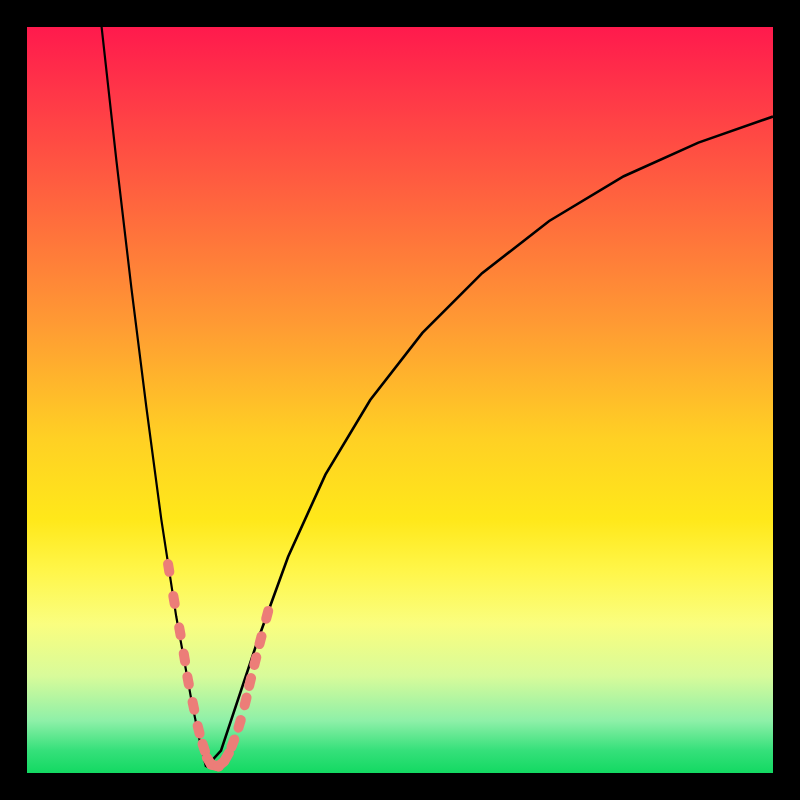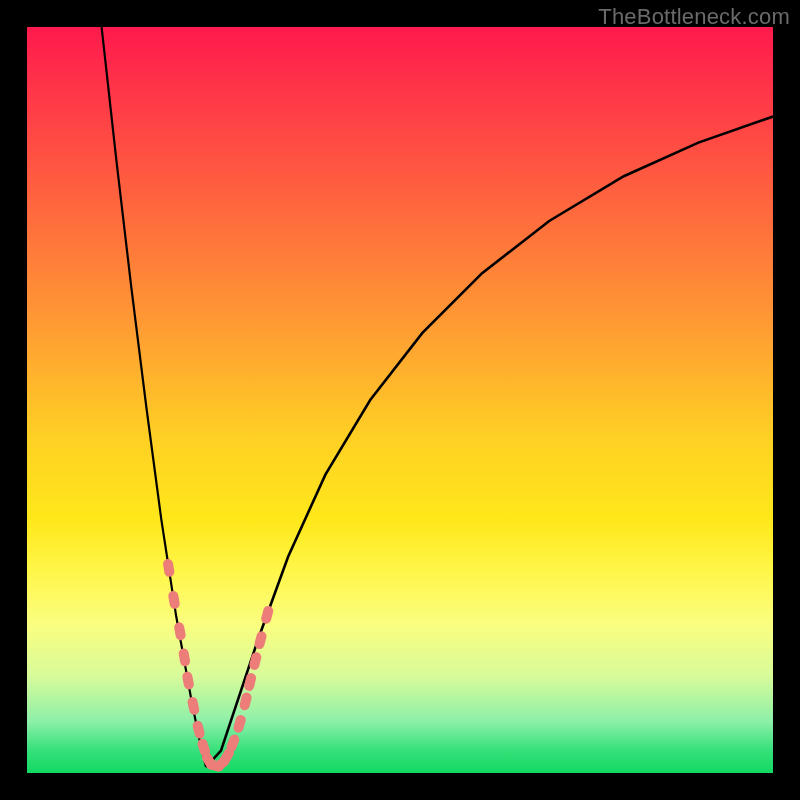--- a/index.html
+++ b/index.html
@@ -87,14 +87,13 @@
           <rect x="-9.0" y="-5.0" width="18" height="10" rx="5" ry="5" class="marker" transform="translate(205.9,716.2) rotate(-68.9)"></rect>
           <rect x="-9.0" y="-5.0" width="18" height="10" rx="5" ry="5" class="marker" transform="translate(212.6,696.8) rotate(-73.1)"></rect>
           <rect x="-9.0" y="-5.0" width="18" height="10" rx="5" ry="5" class="marker" transform="translate(218.6,674.4) rotate(-76.0)"></rect>
           <rect x="-9.0" y="-5.0" width="18" height="10" rx="5" ry="5" class="marker" transform="translate(223.1,655.0) rotate(-76.5)"></rect>
           <rect x="-9.0" y="-5.0" width="18" height="10" rx="5" ry="5" class="marker" transform="translate(228.3,634.1) rotate(-76.0)"></rect>
           <rect x="-9.0" y="-5.0" width="18" height="10" rx="5" ry="5" class="marker" transform="translate(233.5,613.2) rotate(-75.5)"></rect>
           <rect x="-9.0" y="-5.0" width="18" height="10" rx="5" ry="5" class="marker" transform="translate(240.2,587.8) rotate(-75.2)"></rect>
         </g>
     </svg>
   </div>
-  <div class="watermark">TheBottleneck.com</div>
 </div>
 
 </body></html>

